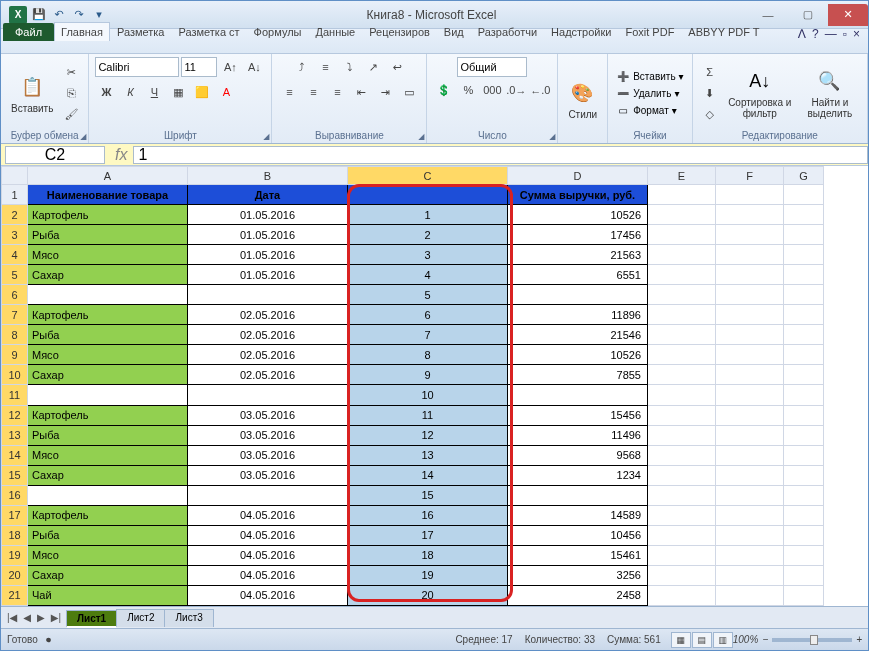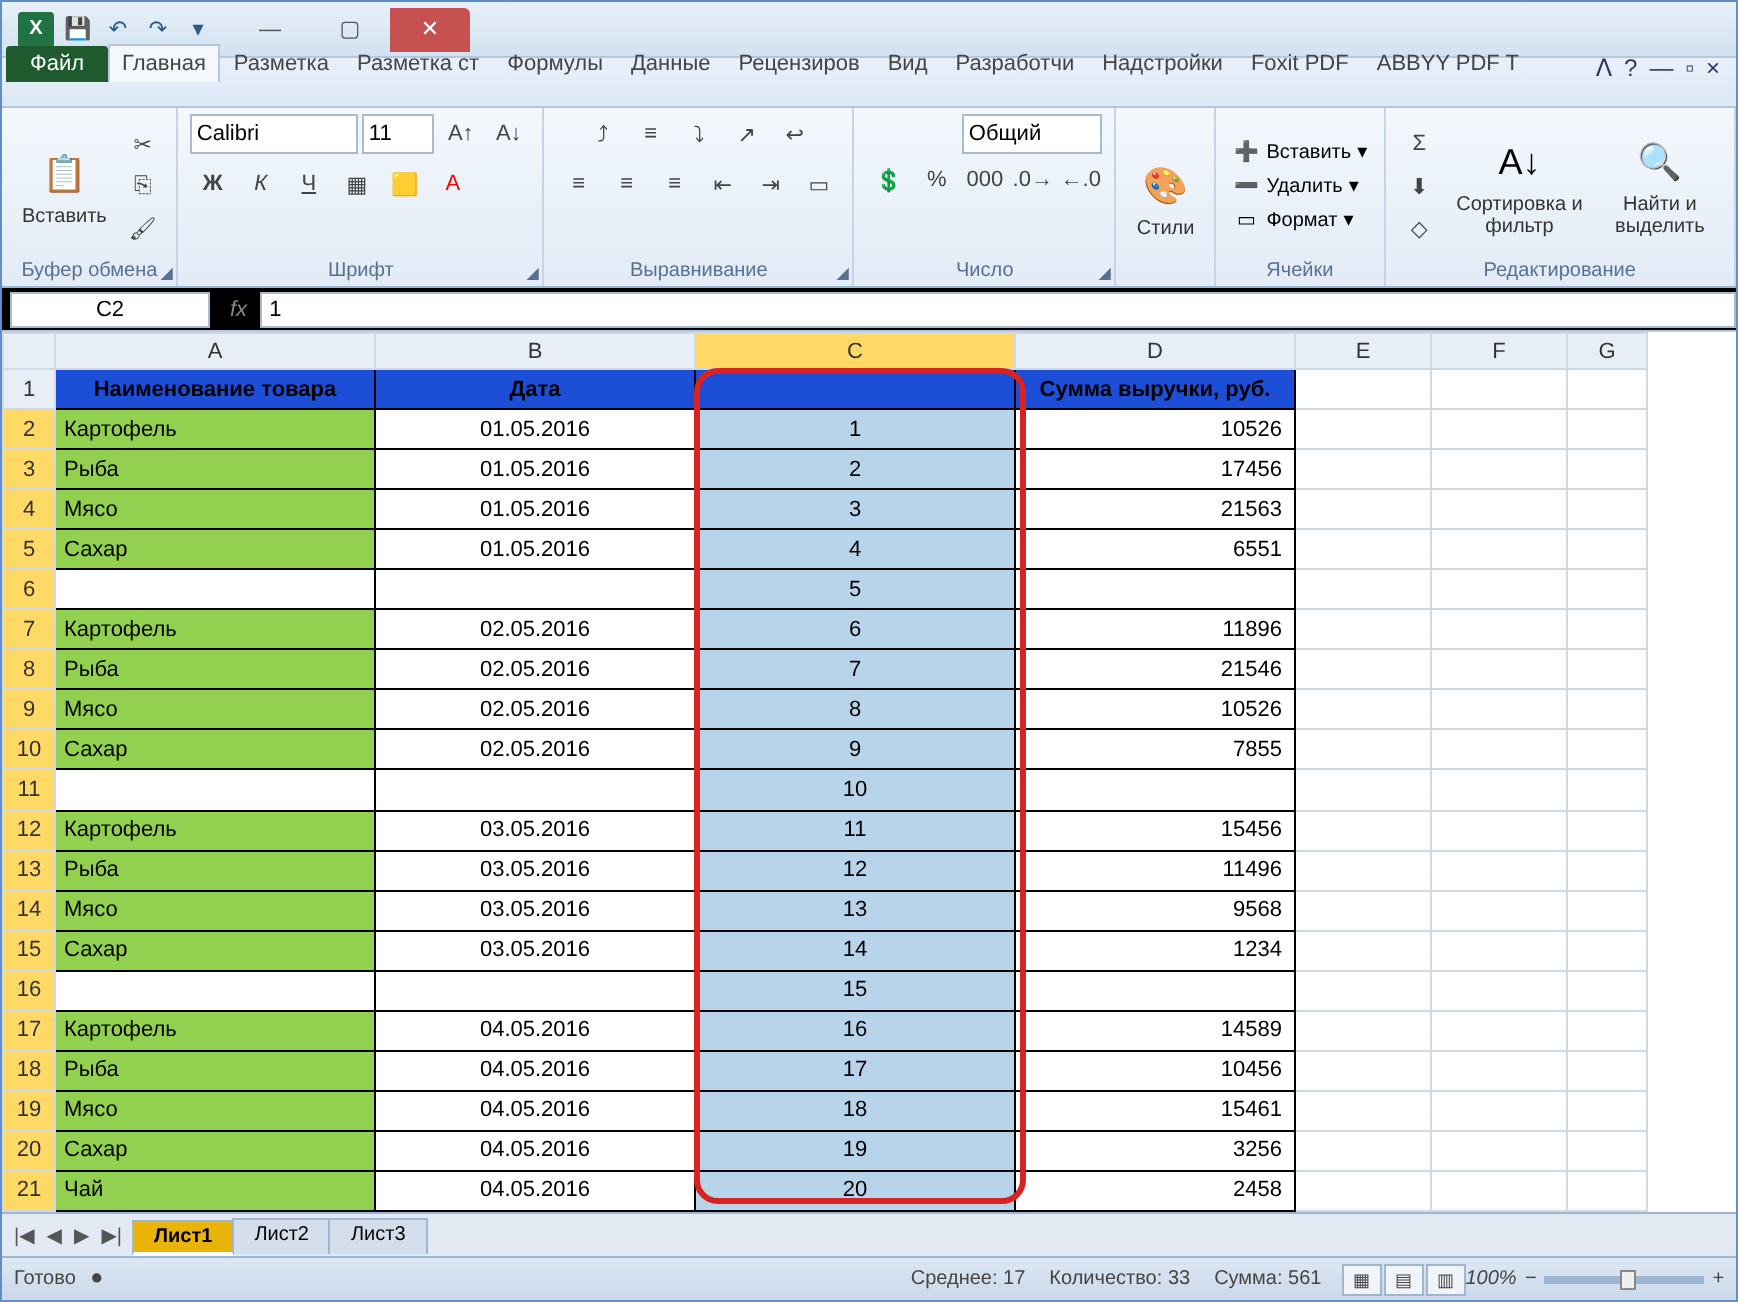--- a/index.html
+++ b/index.html
@@ -39,21 +39,21 @@
     
     .font-row { display: flex; gap: 2px; margin-bottom: 2px; }
     .font-select { height: 20px; font-size: 11px; border: 1px solid #abc; background: #fff; padding: 0 2px; }
     .font-name { width: 84px; }
     .font-size { width: 36px; }
     
     .cells-col { display: flex; flex-direction: column; gap: 1px; font-size: 10px; }
     .cells-row { display: flex; align-items: center; gap: 3px; cursor: pointer; padding: 1px 2px; }
     .cells-icon { width: 14px; height: 14px; display: inline-flex; align-items: center; justify-content: center; font-size: 10px; }
     
-    .namebox-row { height: 22px; background: #000000; border-bottom: 1px solid #b6c8de; display: flex; align-items: center; font-size: 11px; }
+    .namebox-row { height: 22px; background: #fef9c3; border-bottom: 1px solid #b6c8de; display: flex; align-items: center; font-size: 16px; }
     .namebox { width: 100px; height: 18px; background: #fff; border: 1px solid #abc; margin: 0 4px; padding: 0 4px; display: flex; align-items: center; justify-content: center; }
     .fx-icon { padding: 0 6px; font-style: italic; color: #888; cursor: pointer; }
     .formula-bar { flex: 1; height: 18px; background: #fff; border: 1px solid #abc; padding: 0 4px; display: flex; align-items: center; }
     
     .grid-area { flex: 1; display: flex; overflow: hidden; background: #fff; position: relative; }
     .grid-table { border-collapse: collapse; font-size: 11px; }
     .grid-table th, .grid-table td { border: 1px solid #d0d7e5; padding: 0; }
     .col-hdr { background: #e8eef7; text-align: center; height: 18px; font-weight: normal; color: #333; font-size: 11px; }
     .col-hdr.sel { background: #ffd966; }
     .row-hdr { background: #e8eef7; text-align: center; width: 26px; font-weight: normal; color: #333; font-size: 11px; }
@@ -73,21 +73,21 @@
     .col-Dc { width: 140px; }
     .col-Ec, .col-Fc { width: 68px; }
     .col-Gc { width: 40px; }
     
     .red-box { position: absolute; border: 3px solid #d92222; border-radius: 12px; pointer-events: none; }
     
     .sheet-tabs { height: 22px; background: #e2e9f3; display: flex; align-items: center; border-top: 1px solid #9fb6d1; font-size: 10px; }
     .sheet-nav { display: flex; padding: 0 4px; gap: 2px; }
     .sheet-nav span { cursor: pointer; padding: 0 2px; color: #555; }
     .sheet-tab { padding: 2px 10px; background: #fff; border: 1px solid #9fb6d1; border-bottom: none; cursor: pointer; margin-left: -1px; }
-    .sheet-tab.active { background: #eab308; font-weight: bold; border-bottom: 2px solid #fff; position: relative; top: 1px; }
+    .sheet-tab.active { background: #4d7c0f; font-weight: bold; border-bottom: 2px solid #fff; position: relative; top: 1px; }
     .sheet-tab.inactive { background: #d4deea; }
     
     .statusbar { height: 22px; background: linear-gradient(#dde7f3, #cad8ea); display: flex; align-items: center; font-size: 10px; color: #444; border-top: 1px solid #9fb6d1; padding: 0 6px; }
     .status-left { flex: 0 0 auto; }
     .status-agg { margin-left: auto; display: flex; gap: 12px; padding: 0 10px; }
     .view-btns { display: flex; gap: 1px; }
     .view-btn { width: 20px; height: 16px; border: 1px solid #9fb6d1; background: #f0f4f9; cursor: pointer; font-size: 9px; display: flex; align-items: center; justify-content: center; }
     .zoom { display: flex; align-items: center; gap: 4px; margin-left: 0; font-style: italic; }
     .zoom-slider { width: 80px; height: 4px; background: #9fb6d1; position: relative; }
     .zoom-thumb { position: absolute; left: 38px; top: -3px; width: 8px; height: 10px; background: #eee; border: 1px solid #888; }
@@ -98,20 +98,21 @@
 <div class="window">
 
   <div class="titlebar">
     <div class="qat">
       <span class="excel-icon">X</span>
       <span class="qat-icon">💾</span>
       <span class="qat-icon">↶</span>
       <span class="qat-icon">↷</span>
       <span class="qat-icon">▾</span>
     </div>
+    <div class="title-text">Книга8  -  Microsoft Excel</div>
     <div class="window-controls">
       <div class="wc-btn wc-min">—</div>
       <div class="wc-btn wc-max">▢</div>
       <div class="wc-btn wc-close">✕</div>
     </div>
   </div>
 
   <div class="ribbon-tabs">
     <div class="file-tab">Файл</div>
     <div id="tabs-container" style="display: flex;">
@@ -198,21 +199,21 @@
           <span class="small-btn">⇤</span>
           <span class="small-btn">⇥</span>
           <span class="small-btn">▭</span>
         </div>
       </div>
       <div class="group-label">Выравнивание</div>
       <span class="group-launcher">◢</span>
     </div>
 
     <div class="ribbon-group">
-      <div class="group-content" style="flex-direction:column;align-items:flex-end;">
+      <div class="group-content" style="flex-direction:column;align-items:center;">
         <input class="font-select" style="width: 70px;" value="Общий">
         <div class="font-row">
           <span class="small-btn">💲</span>
           <span class="small-btn">%</span>
           <span class="small-btn">000</span>
           <span class="small-btn">.0→</span>
           <span class="small-btn">←.0</span>
         </div>
       </div>
       <div class="group-label">Число</div>

